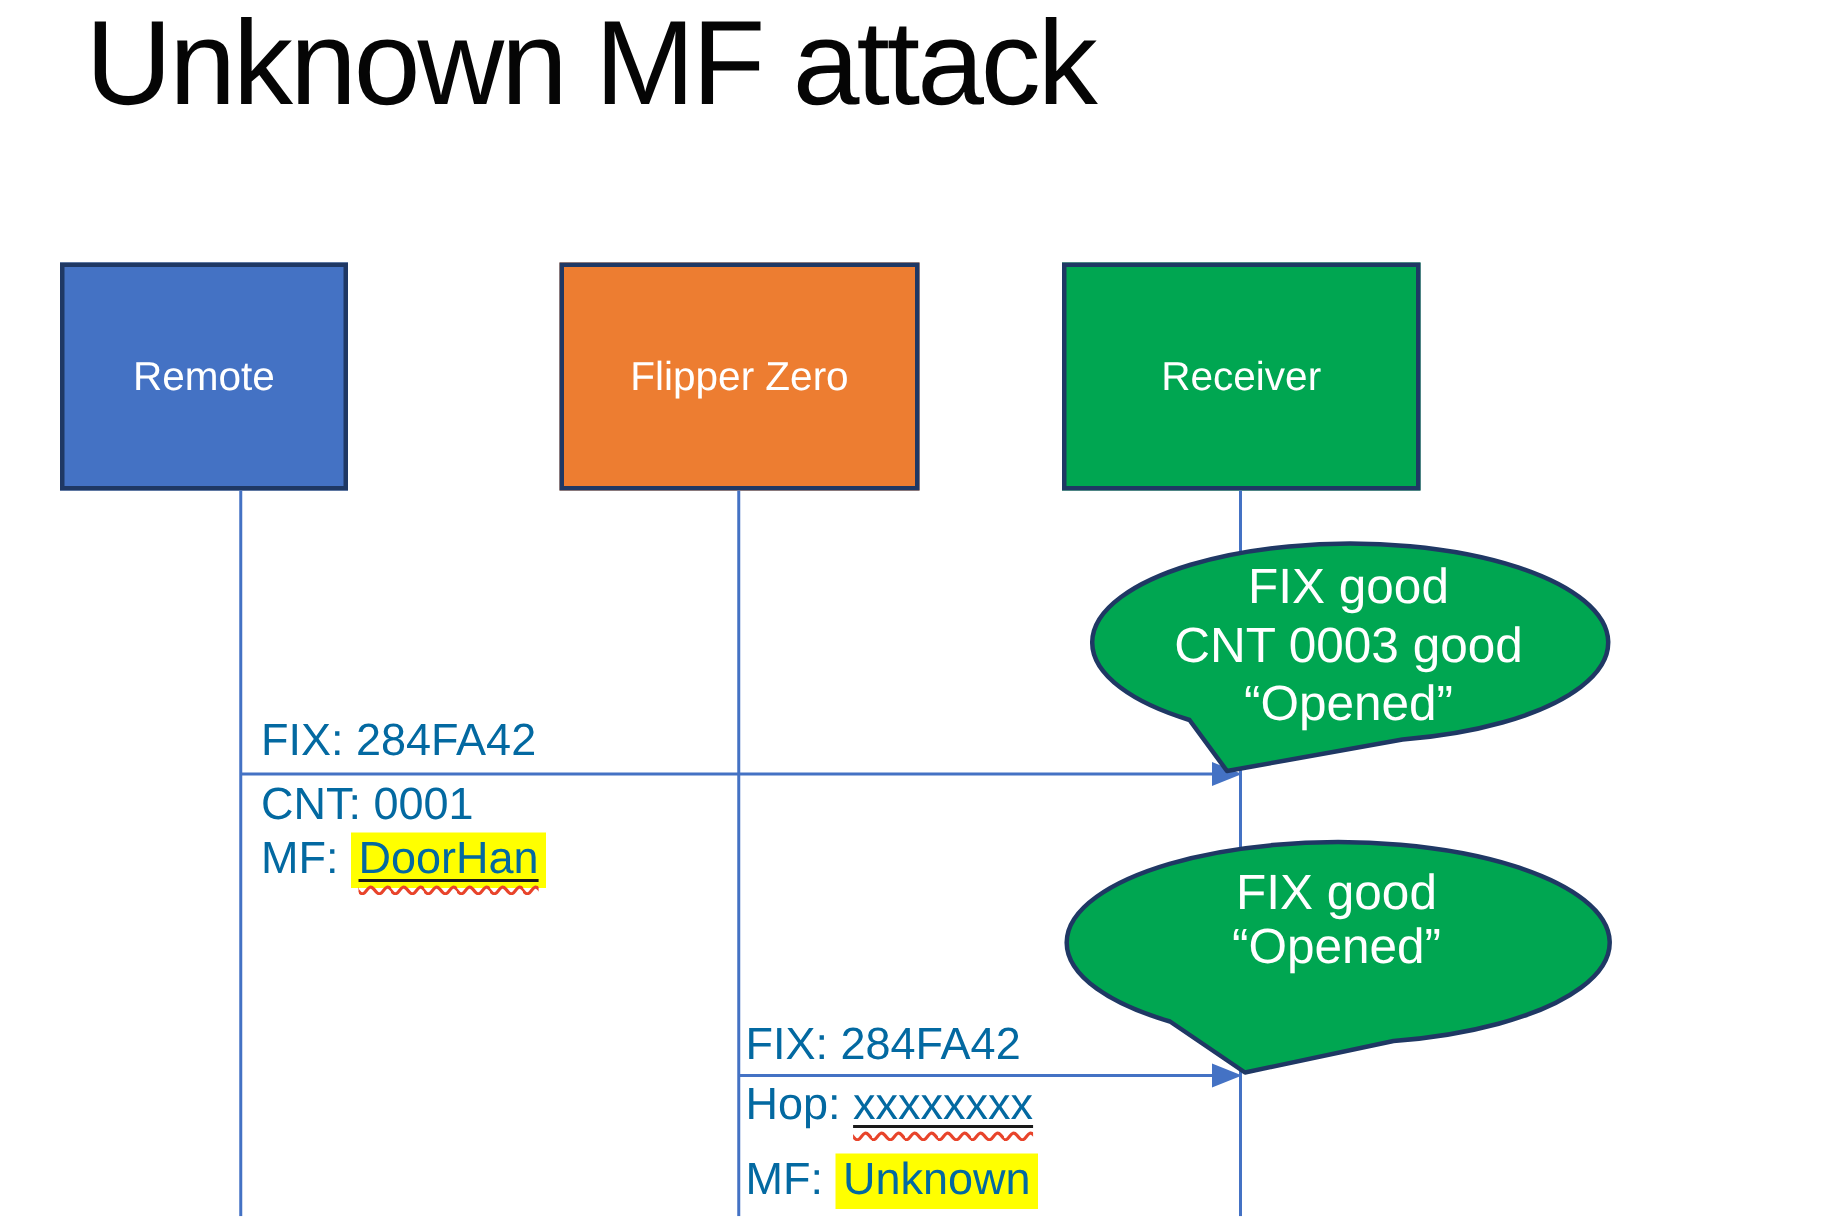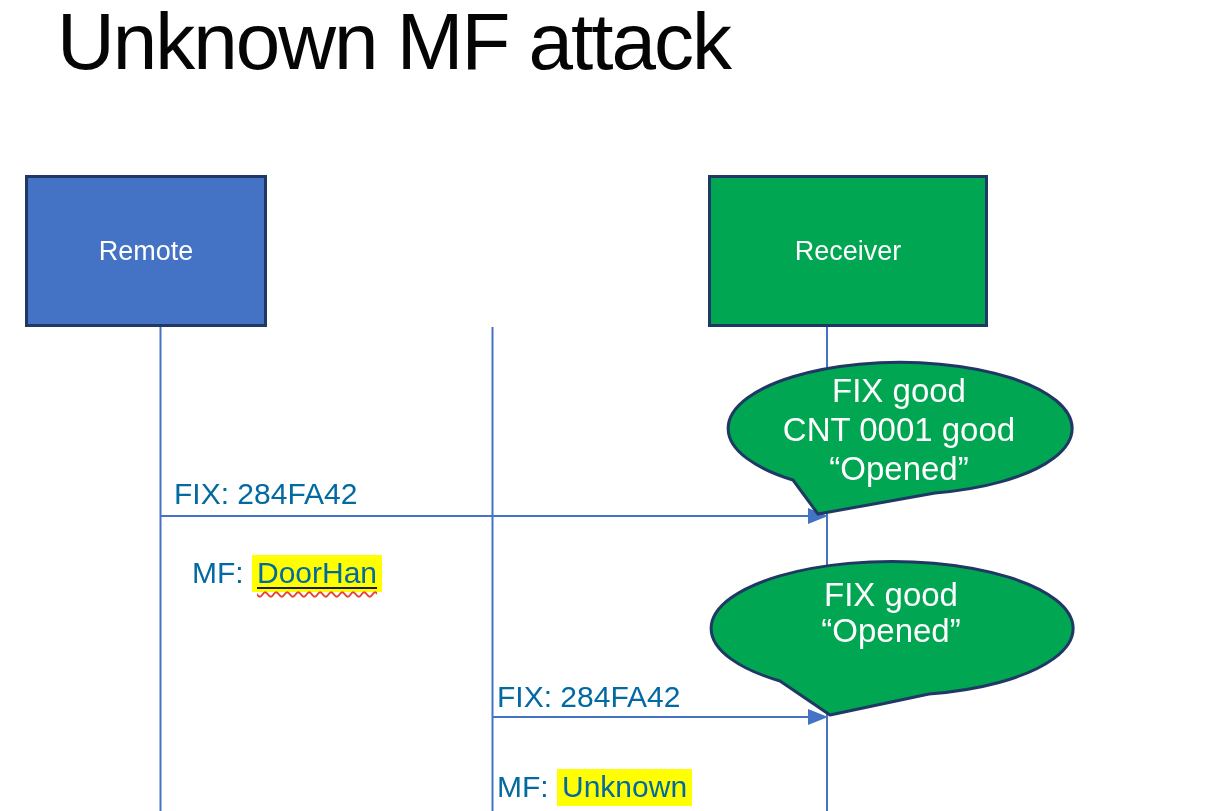--- a/index.html
+++ b/index.html
@@ -16,23 +16,23 @@
     position:absolute;left:57px;top:-4px;margin:0;
     font-size:80px;font-weight:300;letter-spacing:-2px;color:#050505;
     white-space:nowrap;
   }
   .actor{
     position:absolute;top:175px;height:152px;
     border:3px solid #1F3864;box-sizing:border-box;
     display:flex;align-items:center;justify-content:center;
     color:#ffffff;font-size:27px;
   }
-  .actor-remote{left:25px;width:242px;}
+  .actor-remote{left:40px;width:192px;}
   .actor-flipper{left:373px;width:240px;}
-  .actor-receiver{left:708px;width:280px;}
+  .actor-receiver{left:708px;width:239px;}
   .diagram-svg{position:absolute;left:0;top:0;}
   .msg-line{
     position:absolute;
     font-size:30px;line-height:34px;white-space:nowrap;color:#0369a1;text-align:right;
   }
   .hl{background:#FFFF00;padding:1px 5px 3px 5px;}
   .sq{
     text-decoration:underline wavy #E8442B 2px;
     text-underline-offset:8px;
     text-decoration-skip-ink:none;
@@ -51,20 +51,23 @@
 </head>
 <body>
 
 <div class="slide">
 
   <h1 class="slide-title">Unknown MF attack</h1>
 
   <div class="actor actor-remote" style="background: rgb(68, 114, 196);">
     <span>Remote</span>
   </div>
+  <div class="actor actor-flipper" style="background: rgb(237, 125, 49);">
+    <span>Flipper Zero</span>
+  </div>
   <div class="actor actor-receiver" style="background: rgb(0, 166, 81);">
     <span>Receiver</span>
   </div>
 
   <svg class="diagram-svg" width="1216" height="811" viewBox="0 0 1216 811">
 
     <line x1="160.5" y1="327" x2="160.5" y2="811" stroke-width="2" stroke="#4472C4"></line>
     <line x1="492.5" y1="327" x2="492.5" y2="811" stroke-width="2" stroke="#4472C4"></line>
     <line x1="827" y1="327" x2="827" y2="811" stroke-width="2" stroke="#4472C4"></line>
 
@@ -75,34 +78,40 @@
     <polygon points="828,717 808,709 808,725" fill="#4472C4"></polygon>
 
     <path d="M 818 514 L 793 480 A 172 66 0 1 1 935 493 Z" stroke-width="3" stroke-linejoin="round" stroke="#1F3864" fill="#00A651"></path>
 
     <path d="M 830 715 L 780 681 A 181 67 0 1 1 929 694 Z" stroke-width="3" stroke-linejoin="round" stroke="#1F3864" fill="#00A651"></path>
   </svg>
 
   <div class="msg-line" style="left:174px;top:477px;">
     <span>FIX: 284FA42</span>
   </div>
-  <div class="msg-line" style="left:192px;top:556px;">
+  <div class="msg-line" style="left:174px;top:520px;">
+    <span>CNT: </span><span>0001</span>
+  </div>
+  <div class="msg-line" style="left:174px;top:556px;">
     <span>MF: </span><span class="hl sq"><span class="us">DoorHan</span></span>
   </div>
 
   <div class="msg-line" style="left:497px;top:680px;">
     <span>FIX: 284FA42</span>
+  </div>
+  <div class="msg-line" style="left:497px;top:720px;">
+    <span>Hop: </span><span class="sq"><span class="us">xxxxxxxx</span></span>
   </div>
   <div class="msg-line" style="left:497px;top:770px;">
     <span>MF: </span><span class="hl">Unknown</span>
   </div>
 
   <div class="callout-text callout-text-1">
     <div>FIX good</div>
-    <div>CNT 0001 good</div>
+    <div>CNT 0003 good</div>
     <div>“Opened”</div>
   </div>
   <div class="callout-text callout-text-2">
     <div>FIX good</div>
     <div>“Opened”</div>
   </div>
 
 </div>
 
 </body></html>

